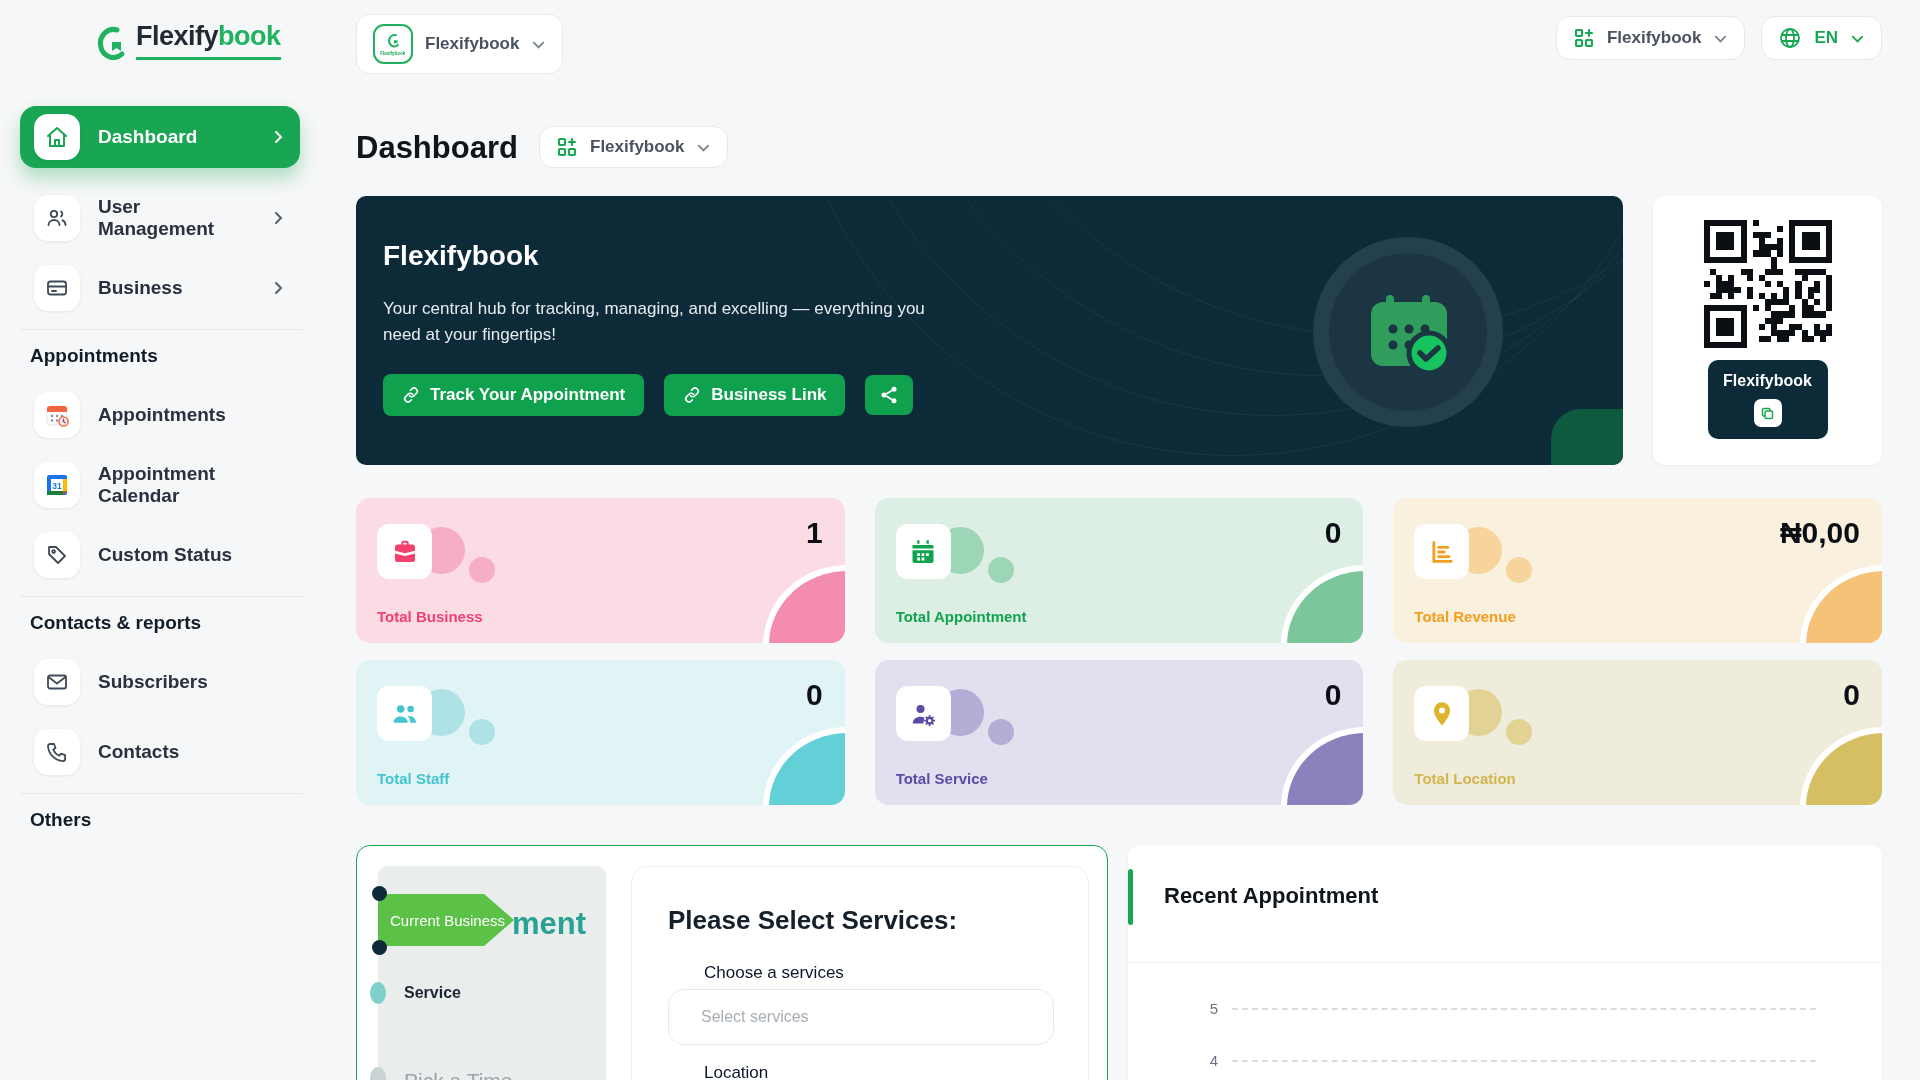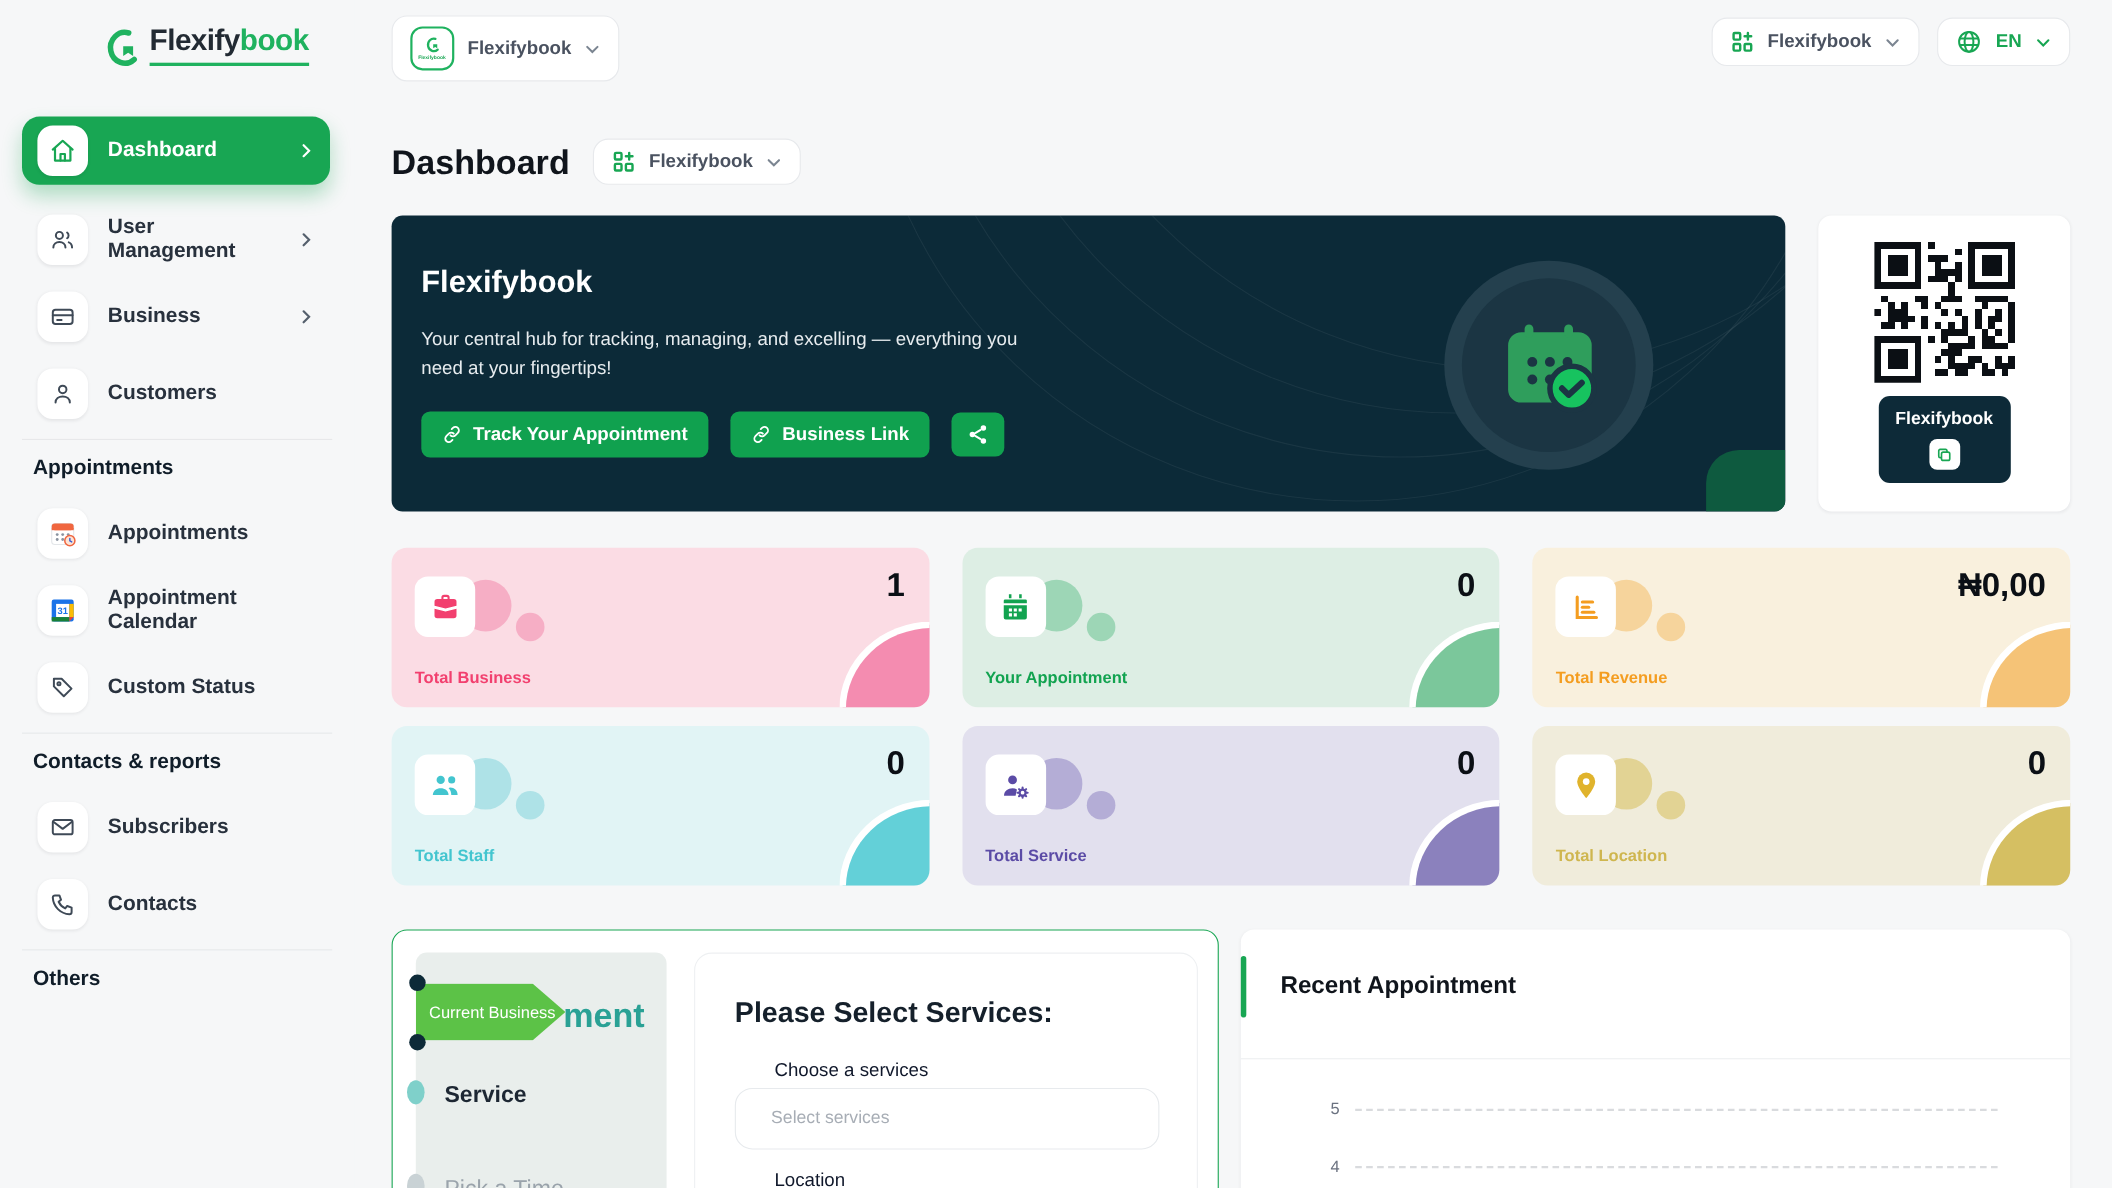--- a/index.html
+++ b/index.html
@@ -91,21 +91,21 @@
 
   
   .booking { position:absolute; left:356px; top:845px; width:752px; height:260px; background:#fff;
              border:1.5px solid #18a653; border-radius:14px; }
   .bk-left { position:absolute; left:21px; top:20px; width:228px; height:230px; background:#e9eeec; border-radius:10px; }
   .ribbon { position:absolute; left:0; top:28px; width:136px; height:52px; background:#5cc247; color:#fff;
             font-size:15px; display:flex; align-items:center; padding-left:12px;
             clip-path:polygon(0 0,78% 0,100% 50%,78% 100%,0 100%); z-index:2; }
   .rib-dot { position:absolute; left:-6px; width:15px; height:15px; border-radius:50%; background:#0d2a38; z-index:3; }
   .bk-word { position:absolute; left:134px; top:40px; font-size:31px; font-weight:bold; color:#2aa195; }
-  .bk-step1 { position:absolute; left:26px; top:118px; font-size:21px; font-weight:600; color:#1d2733; }
+  .bk-step1 { position:absolute; left:26px; top:118px; font-size:16px; font-weight:600; color:#1d2733; }
   .bk-step2 { position:absolute; left:26px; top:203px; font-size:21px; color:#9aa3ab; }
   .bk-bullet { position:absolute; left:-8px; width:16px; height:22px; border-radius:50%; background:#7fd0ca; }
   .bk-right { position:absolute; left:274px; top:20px; width:458px; height:300px; background:#fff;
               border:1px solid #eef0f2; border-radius:16px; }
   .bk-heading { position:absolute; left:36px; top:38px; font-size:26px; font-weight:bold; color:#15202b; }
   .bk-label { position:absolute; left:36px; font-size:17px; color:#0f172a;margin-left:36px; }
   .bk-input { position:absolute; left:36px; width:386px; height:56px; border:1.5px solid #e7eaed;
               border-radius:16px; padding-left:32px; font-size:16px; color:#39414a; font-family:inherit; outline:none; }
   .bk-input::placeholder { color:#a7adb5; }
 
@@ -178,29 +178,20 @@
             </svg>
         </span>
         <span class="nav-label">Business</span>
         <span class="nav-chev">
           <svg width="16" height="16" viewBox="0 0 16 16" fill="none" stroke="#55606d" stroke-width="2" stroke-linecap="round">
               <path d="M6 3 l5 5 l-5 5"></path>
             </svg>
         </span>
       </div>
 
-      <div class="nav-item">
-        <span class="nav-icon">
-          <svg width="24" height="24" viewBox="0 0 24 24" fill="none" stroke="#3f4a57" stroke-width="1.8" stroke-linecap="round">
-              <circle cx="12" cy="8" r="3.4"></circle>
-              <path d="M5.5 20 c0-3.4 2.9-5.6 6.5-5.6 s6.5 2.2 6.5 5.6"></path>
-            </svg>
-        </span>
-        <span class="nav-label">Customers</span>
-      </div>
 
       <div class="nav-divider"></div>
       <div class="nav-header">Appointments</div>
 
       <div class="nav-item">
         <span class="nav-icon">
           <svg width="26" height="26" viewBox="0 0 26 26">
               <rect x="3" y="4" width="20" height="19" rx="3" fill="#fff" stroke="#e3e6e9"></rect>
               <rect x="3" y="4" width="20" height="6" rx="3" fill="#f0663f"></rect>
               <rect x="3" y="8" width="20" height="2" fill="#f0663f"></rect>
@@ -528,21 +519,21 @@
       <span class="bub1"></span>
       <span class="bub2"></span>
       <span class="stat-icon-box">
         <svg width="28" height="28" viewBox="0 0 24 24" fill="#12a350">
             <path d="M7 2 h2 v3 H7 z M15 2 h2 v3 h-2 z"></path>
             <path d="M4 6 h16 a1 1 0 0 1 1 1 v2 H3 V7 a1 1 0 0 1 1 -1 z"></path>
             <path d="M3 10.5 h18 V20 a1.5 1.5 0 0 1 -1.5 1.5 h-15 A1.5 1.5 0 0 1 3 20 z M7 13 h2.4 v2.4 H7 z M10.8 13 h2.4 v2.4 h-2.4 z M14.6 13 h2.4 v2.4 h-2.4 z M7 16.8 h2.4 v2.4 H7 z M10.8 16.8 h2.4 v2.4 h-2.4 z" fill-rule="evenodd"></path>
           </svg>
       </span>
       <span class="stat-value">0</span>
-      <span class="stat-label">Your Appointment</span>
+      <span class="stat-label">Total Appointment</span>
       <span class="quarter"></span>
     </div>
 
     <div class="stat-card sc-2">
       <span class="bub1"></span>
       <span class="bub2"></span>
       <span class="stat-icon-box">
         <svg width="28" height="28" viewBox="0 0 24 24" fill="none" stroke="#f49d20" stroke-width="2.4" stroke-linecap="round">
             <path d="M5 4 V20 H20"></path>
             <path d="M9 8 h8"></path>

